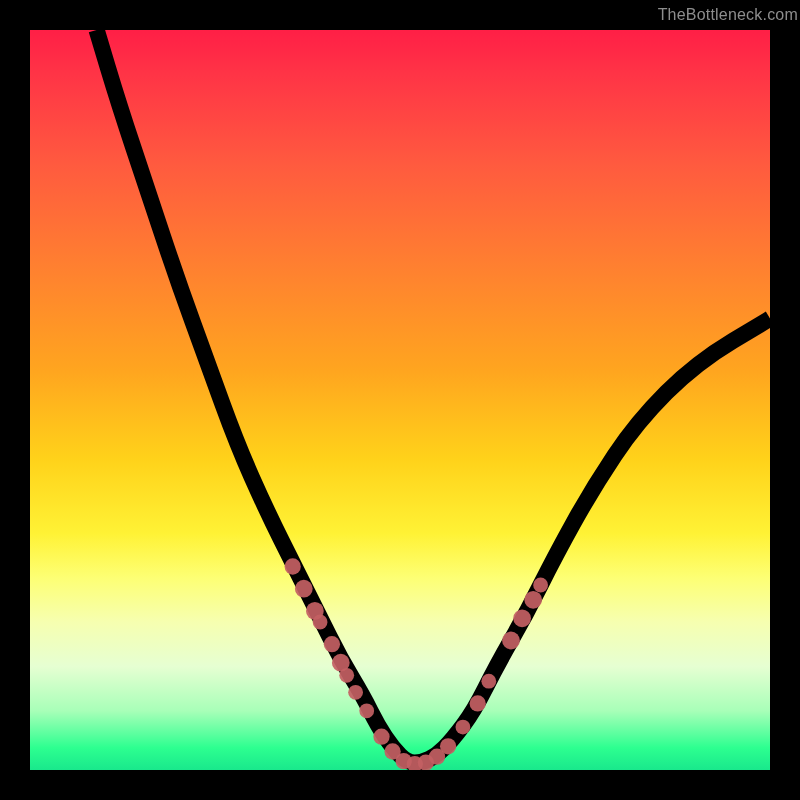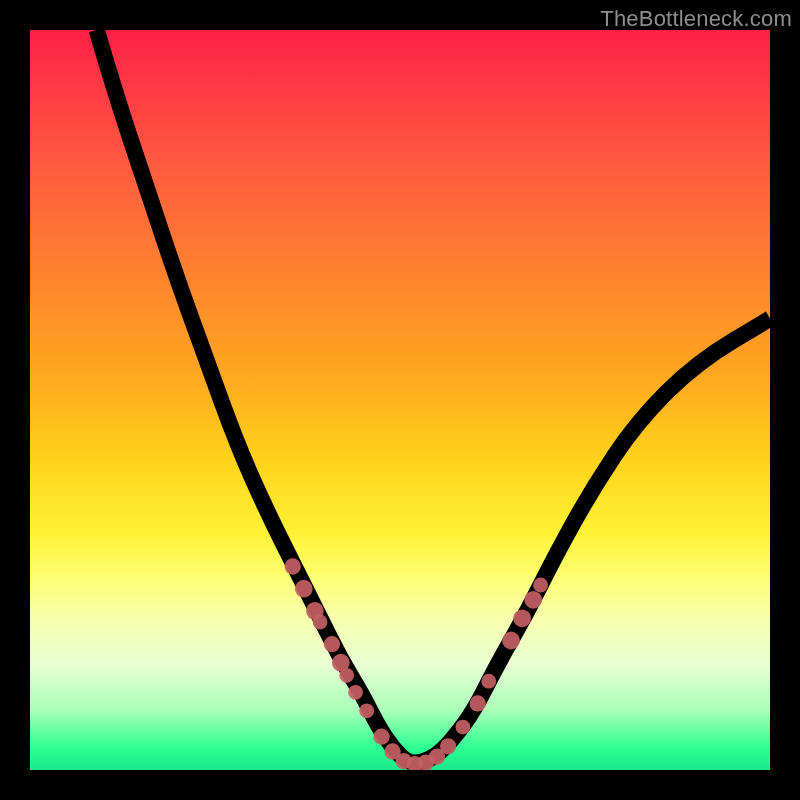--- a/index.html
+++ b/index.html
@@ -6,24 +6,24 @@
   html, body { width: 800px; height: 800px; overflow: hidden; background: #000; }
   .frame {
     position: relative;
     width: 800px;
     height: 800px;
     background: #000;
   }
   .watermark {
     position: absolute;
     top: 6px;
-    right: 8px;
+    right: 2px;
     color: #8d8d8d;
     font-family: Arial, Helvetica, sans-serif;
-    font-size: 22px;
+    font-size: 16px;
     letter-spacing: 0.2px;
     z-index: 10;
   }
   .plot {
     position: absolute;
     left: 30px;
     top: 30px;
     width: 740px;
     height: 740px;
   }

